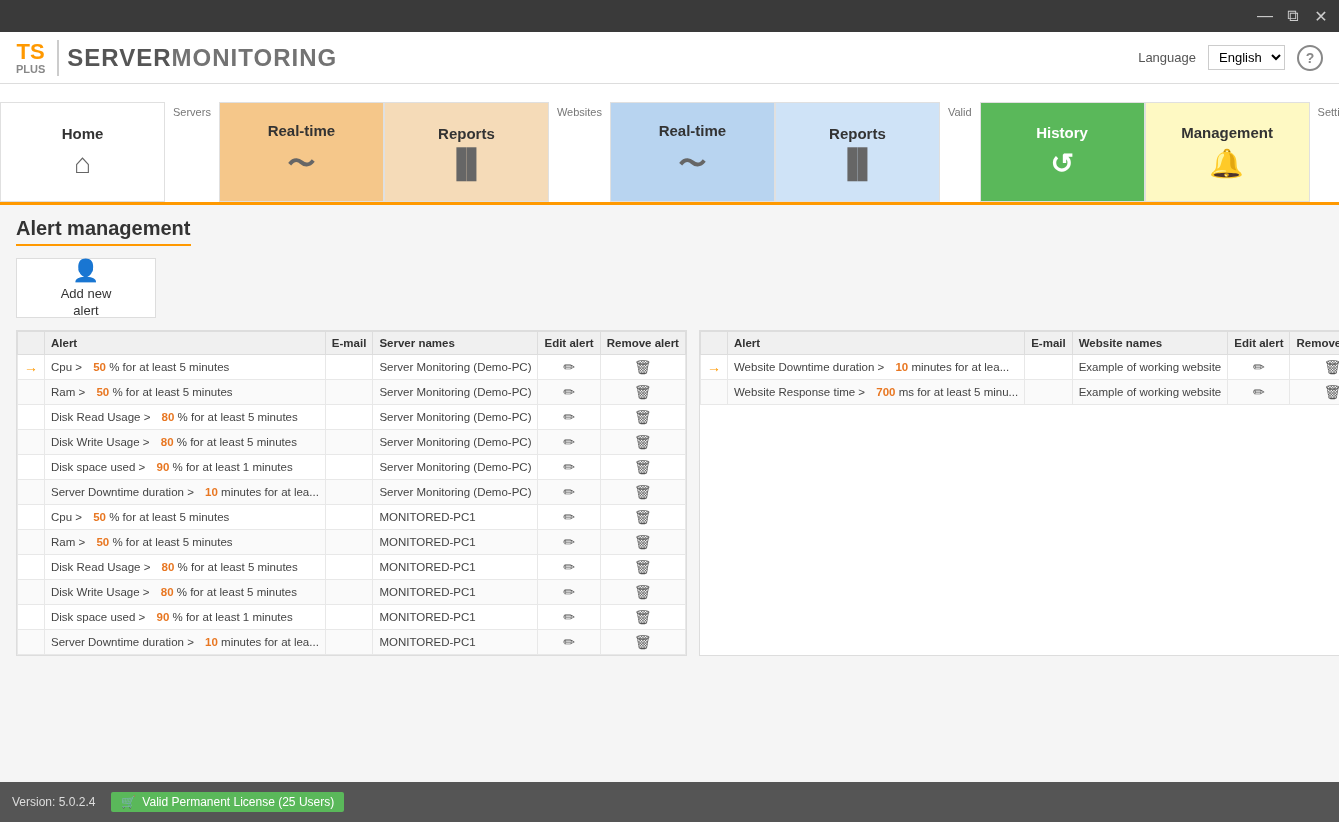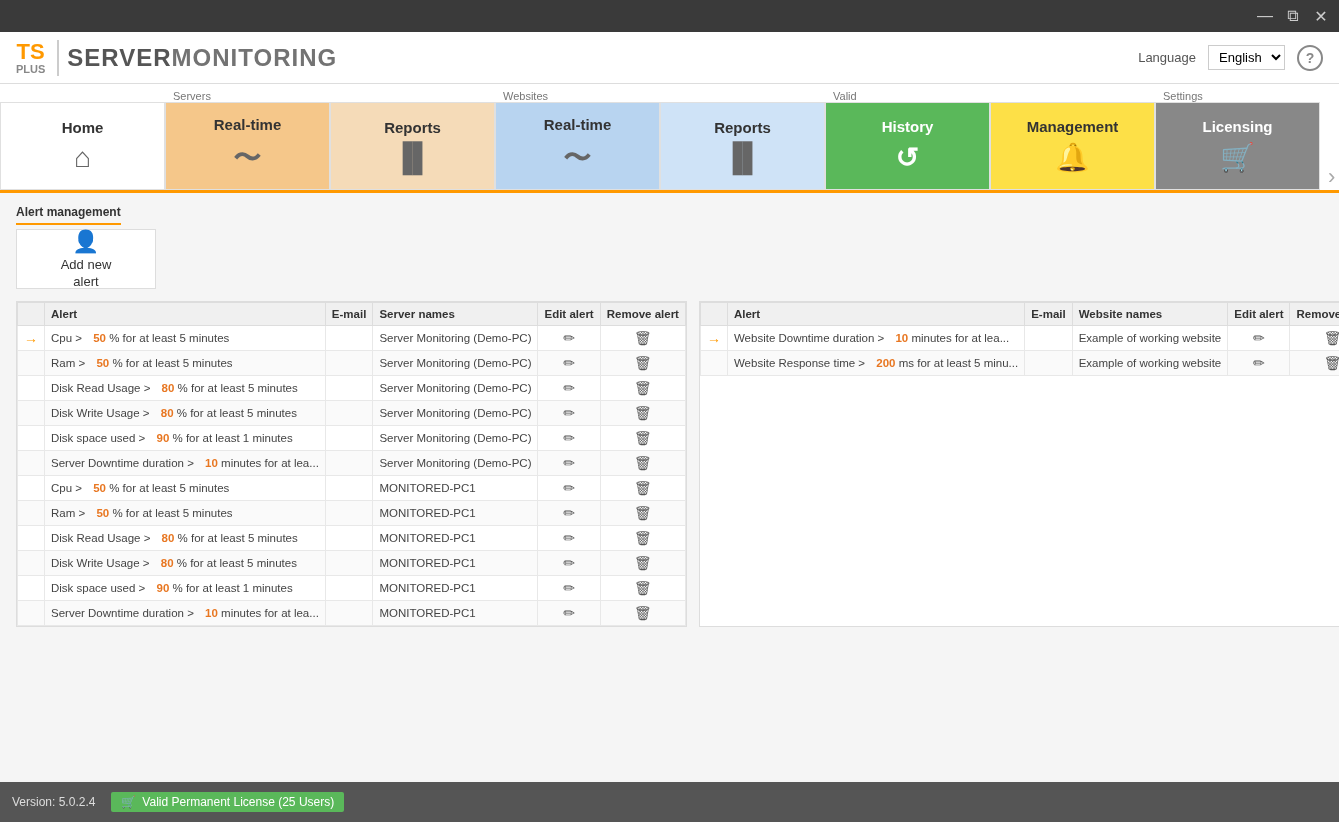--- a/index.html
+++ b/index.html
@@ -59,56 +59,56 @@
       background: #ffffff;
       display: flex;
       align-items: flex-end;
       padding: 0 0 0 0;
       border-bottom: 3px solid #f90;
       position: relative;
     }
 
     .nav-tile {
       width: 165px;
-      height: 88px;
+      height: 100px;
       display: flex;
       flex-direction: column;
       align-items: center;
       justify-content: center;
       cursor: pointer;
       font-size: 15px;
       font-weight: bold;
       color: #333;
       border: 1px solid #e0e0e0;
       position: relative;
     }
     .nav-tile .tile-icon { font-size: 28px; margin-top: 6px; color: #666; }
     .nav-tile.home { background: #fff; color: #333; }
     .nav-tile.servers-realtime { background: #f5c78a; color: #333; }
     .nav-tile.servers-reports { background: #f5dbb8; color: #333; }
     .nav-tile.websites-realtime { background: #b8d4f0; color: #333; }
     .nav-tile.websites-reports { background: #cfe3f7; color: #333; }
     .nav-tile.alerts-history { background: #5ab85a; color: #fff; }
     .nav-tile.alerts-history .tile-icon { color: #fff; }
-    .nav-tile.alerts-management { background: #fde047; color: #333; }
+    .nav-tile.alerts-management { background: #fef9c3; color: #333; }
     .nav-tile.settings-licensing { background: #888; color: #fff; }
     .nav-tile.settings-licensing .tile-icon { color: #fff; }
 
     
     .content {
       background: #f5f5f5;
       padding: 12px 16px;
       height: calc(822px - 32px - 52px - 106px - 30px);
       overflow: auto;
     }
     .page-title {
-      font-size: 12px;
+      font-size: 20px;
       font-weight: bold;
       color: #333;
-      margin-bottom: 4px;
+      margin-bottom: 12px;
       border-bottom: 2px solid #f90;
       padding-bottom: 4px;
       display: inline-block;
     }
 
     
     .add-alert-btn {
       display: flex;
       flex-direction: column;
       align-items: center;
@@ -167,21 +167,21 @@
       background: #5ab85a;
       color: #fff;
       padding: 3px 10px;
       font-size: 12px;
       display: flex;
       align-items: center;
       gap: 6px;
       border-radius: 2px;
     }
 
-    .nav-group { display: flex; flex-direction: column; }
+    .nav-group { display: flex; flex-direction: row; }
     .nav-group-label {
       font-size: 11px;
       color: #777;
       padding: 4px 8px 0 8px;
     }
   </style>
 </head>
 <body>
 
 <div class="title-bar">
@@ -420,21 +420,21 @@
           <tr>
             <td class="arrow-cell">→</td>
             <td>Website Downtime duration &gt; <span class="highlight">10</span> minutes for at lea...</td>
             <td></td>
             <td>Example of working website</td>
             <td style="text-align:center;"><span class="action-icon">✏</span></td>
             <td style="text-align:center;"><span class="delete-icon">🗑</span></td>
           </tr>
           <tr>
             <td class="arrow-cell"></td>
-            <td>Website Response time &gt; <span class="highlight">200</span> ms for at least 5 minu...</td>
+            <td>Website Response time &gt; <span class="highlight">700</span> ms for at least 5 minu...</td>
             <td></td>
             <td>Example of working website</td>
             <td style="text-align:center;"><span class="action-icon">✏</span></td>
             <td style="text-align:center;"><span class="delete-icon">🗑</span></td>
           </tr>
         </tbody>
       </table>
     </div>
   </div>
 </div>

